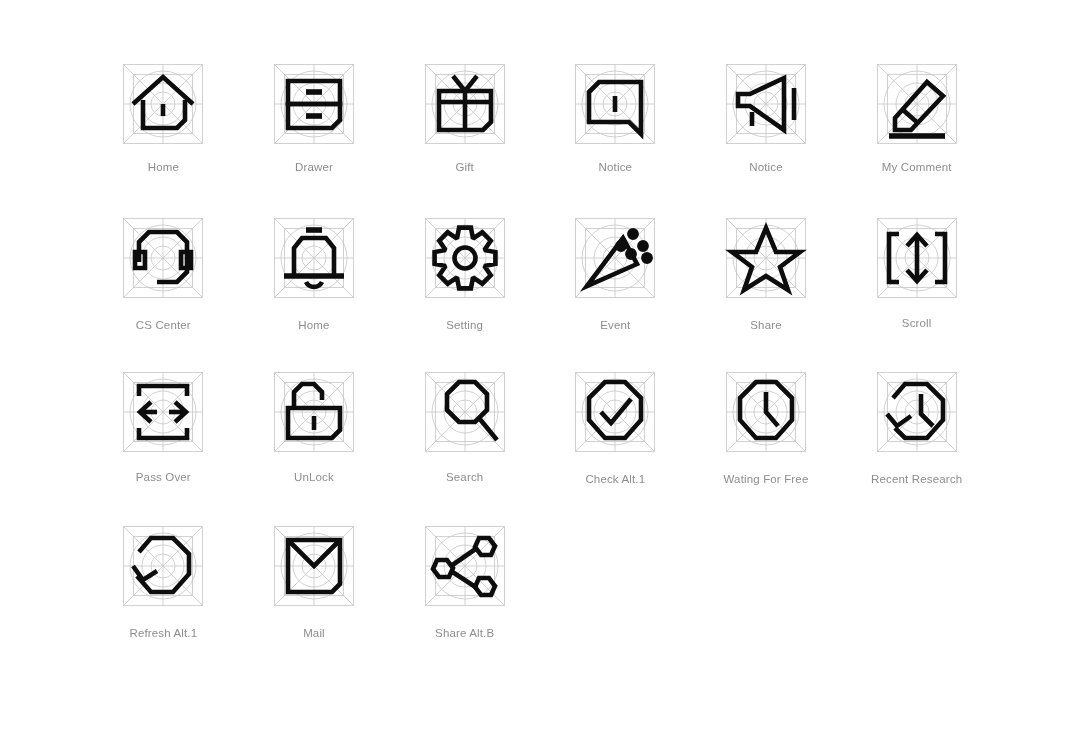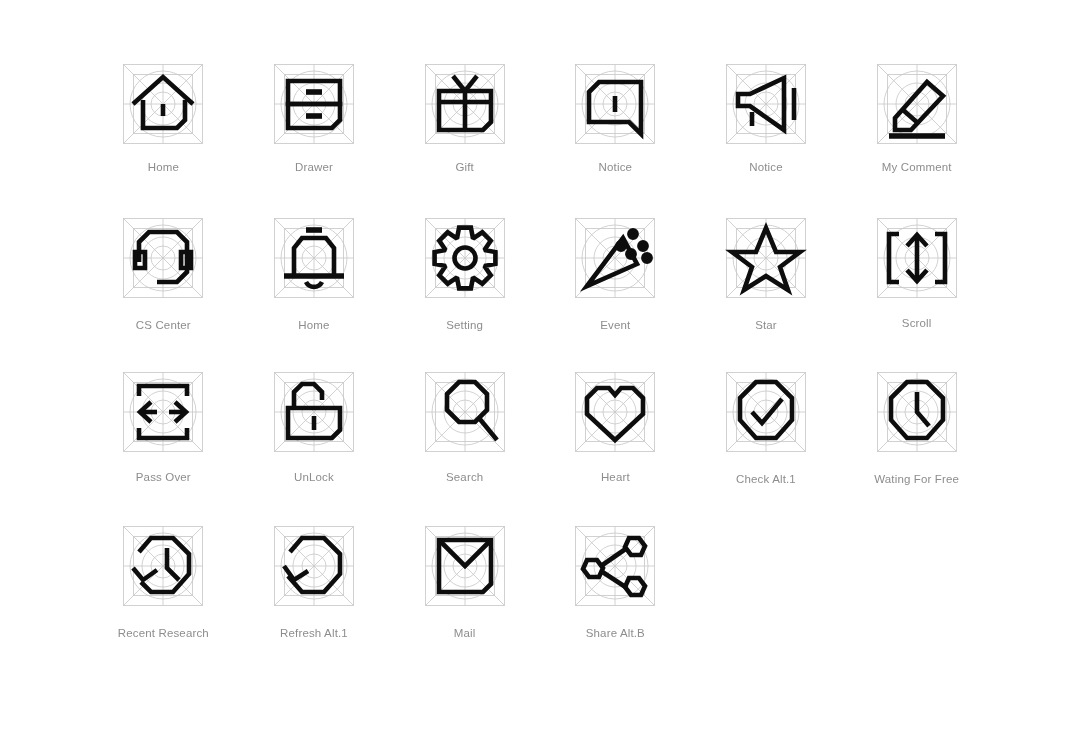--- a/index.html
+++ b/index.html
@@ -279,21 +279,21 @@
             <line x1="4.5" y1="44" x2="83.5" y2="44" stroke="#c6c6c6" fill="none" stroke-width="0.8"></line>
             <circle cx="44" cy="44" r="33" stroke="#c6c6c6" fill="none" stroke-width="0.8"></circle>
             <circle cx="44" cy="44" r="21" stroke="#c6c6c6" fill="none" stroke-width="0.8"></circle>
             <circle cx="44" cy="44" r="12" stroke="#c6c6c6" fill="none" stroke-width="0.8"></circle>
             <rect x="14.5" y="14.5" width="59" height="59" stroke="#c6c6c6" fill="none" stroke-width="0.8"></rect>
           </svg>
           <svg width="88" height="88" viewBox="0 0 88 88" class="art">
             <path d="M44 14 L54 38 L78 38 L58 53 L66 76 L44 62 L22 76 L30 53 L10 38 L34 38 Z" stroke="#0d0d0d" fill="none" stroke-width="4.6" stroke-linecap="butt" stroke-linejoin="miter"></path>
           </svg>
         </div>
-        <div class="label">Star</div>
+        <div class="label">Share</div>
       </div>
       <div class="cell row3">
         <div class="iconbox">
           <svg width="88" height="88" viewBox="0 0 88 88" class="guide">
             <rect x="4.5" y="4.5" width="79" height="79" stroke="#c6c6c6" fill="none" stroke-width="0.8"></rect>
             <line x1="4.5" y1="4.5" x2="83.5" y2="83.5" stroke="#c6c6c6" fill="none" stroke-width="0.8"></line>
             <line x1="83.5" y1="4.5" x2="4.5" y2="83.5" stroke="#c6c6c6" fill="none" stroke-width="0.8"></line>
             <line x1="44" y1="4.5" x2="44" y2="83.5" stroke="#c6c6c6" fill="none" stroke-width="0.8"></line>
             <line x1="4.5" y1="44" x2="83.5" y2="44" stroke="#c6c6c6" fill="none" stroke-width="0.8"></line>
             <circle cx="44" cy="44" r="33" stroke="#c6c6c6" fill="none" stroke-width="0.8"></circle>
@@ -369,39 +369,20 @@
             <circle cx="44" cy="44" r="12" stroke="#c6c6c6" fill="none" stroke-width="0.8"></circle>
             <rect x="14.5" y="14.5" width="59" height="59" stroke="#c6c6c6" fill="none" stroke-width="0.8"></rect>
           </svg>
           <svg width="88" height="88" viewBox="0 0 88 88" class="art">
             <path d="M38 14 L54 14 L66 26 L66 42 L54 54 L38 54 L26 42 L26 26 Z" stroke="#0d0d0d" fill="none" stroke-width="4.6" stroke-linecap="butt" stroke-linejoin="miter"></path>
             <line x1="58" y1="50" x2="76" y2="72" stroke="#0d0d0d" stroke-width="4.6" stroke-linecap="butt"></line>
           </svg>
         </div>
         <div class="label">Search</div>
       </div>
-      <div class="cell row3">
-        <div class="iconbox">
-          <svg width="88" height="88" viewBox="0 0 88 88" class="guide">
-            <rect x="4.5" y="4.5" width="79" height="79" stroke="#c6c6c6" fill="none" stroke-width="0.8"></rect>
-            <line x1="4.5" y1="4.5" x2="83.5" y2="83.5" stroke="#c6c6c6" fill="none" stroke-width="0.8"></line>
-            <line x1="83.5" y1="4.5" x2="4.5" y2="83.5" stroke="#c6c6c6" fill="none" stroke-width="0.8"></line>
-            <line x1="44" y1="4.5" x2="44" y2="83.5" stroke="#c6c6c6" fill="none" stroke-width="0.8"></line>
-            <line x1="4.5" y1="44" x2="83.5" y2="44" stroke="#c6c6c6" fill="none" stroke-width="0.8"></line>
-            <circle cx="44" cy="44" r="33" stroke="#c6c6c6" fill="none" stroke-width="0.8"></circle>
-            <circle cx="44" cy="44" r="21" stroke="#c6c6c6" fill="none" stroke-width="0.8"></circle>
-            <circle cx="44" cy="44" r="12" stroke="#c6c6c6" fill="none" stroke-width="0.8"></circle>
-            <rect x="14.5" y="14.5" width="59" height="59" stroke="#c6c6c6" fill="none" stroke-width="0.8"></rect>
-          </svg>
-          <svg width="88" height="88" viewBox="0 0 88 88" class="art">
-            <path d="M44 72 L16 46 L16 30 L26 20 L38 20 L44 27 L50 20 L62 20 L72 30 L72 46 Z" stroke="#0d0d0d" fill="none" stroke-width="4.6" stroke-linecap="butt" stroke-linejoin="miter"></path>
-          </svg>
-        </div>
-        <div class="label">Heart</div>
-      </div>
       <div class="cell row4">
         <div class="iconbox">
           <svg width="88" height="88" viewBox="0 0 88 88" class="guide">
             <rect x="4.5" y="4.5" width="79" height="79" stroke="#c6c6c6" fill="none" stroke-width="0.8"></rect>
             <line x1="4.5" y1="4.5" x2="83.5" y2="83.5" stroke="#c6c6c6" fill="none" stroke-width="0.8"></line>
             <line x1="83.5" y1="4.5" x2="4.5" y2="83.5" stroke="#c6c6c6" fill="none" stroke-width="0.8"></line>
             <line x1="44" y1="4.5" x2="44" y2="83.5" stroke="#c6c6c6" fill="none" stroke-width="0.8"></line>
             <line x1="4.5" y1="44" x2="83.5" y2="44" stroke="#c6c6c6" fill="none" stroke-width="0.8"></line>
             <circle cx="44" cy="44" r="33" stroke="#c6c6c6" fill="none" stroke-width="0.8"></circle>
             <circle cx="44" cy="44" r="21" stroke="#c6c6c6" fill="none" stroke-width="0.8"></circle>

